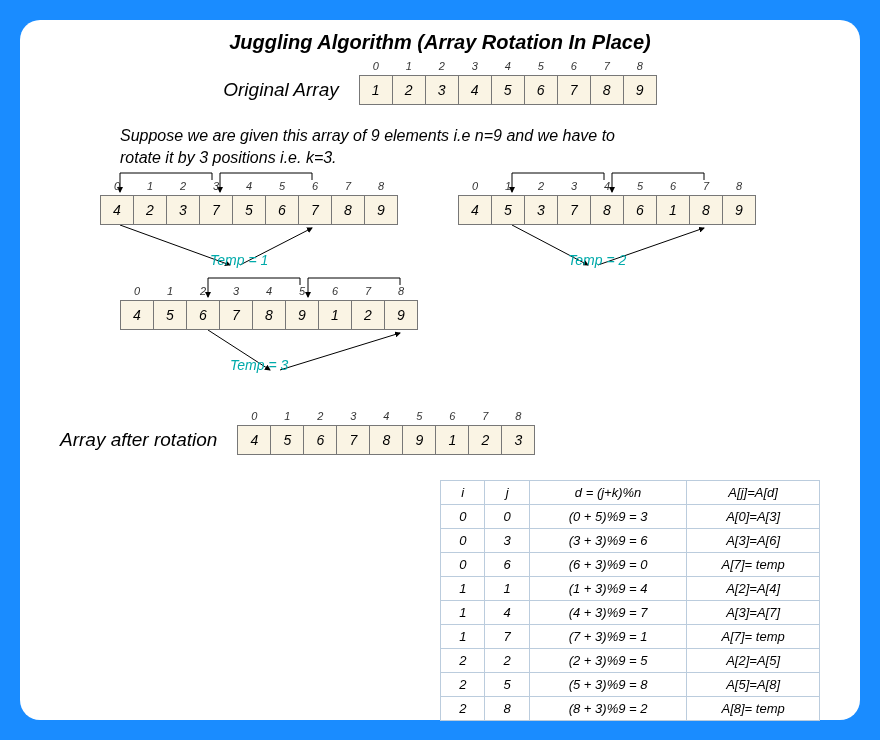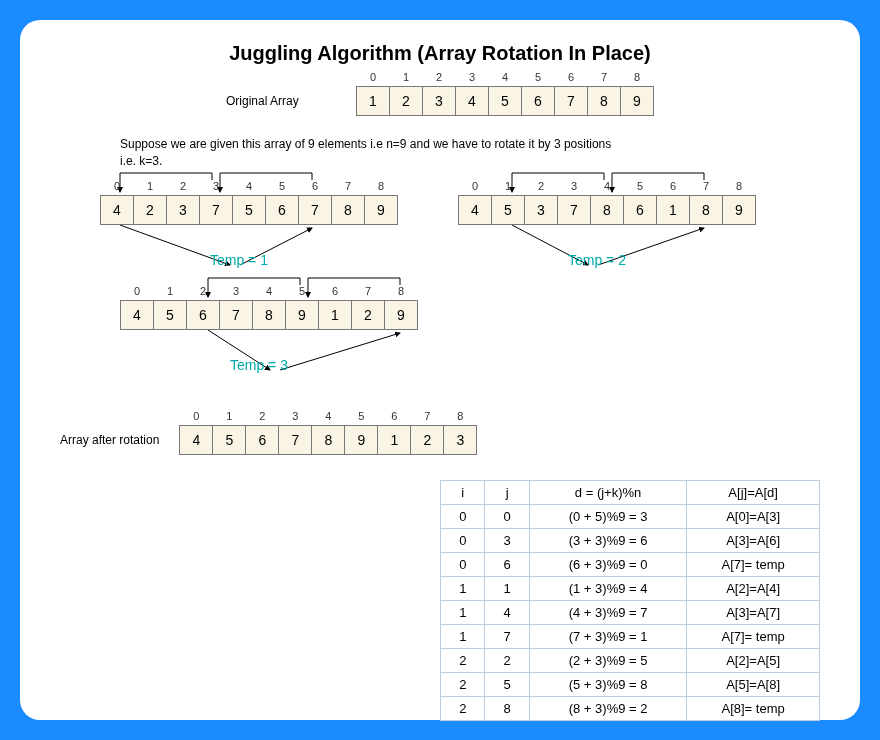--- a/index.html
+++ b/index.html
@@ -8,37 +8,38 @@
     font-family: Arial, sans-serif;
     width: 880px;
     height: 740px;
     padding: 20px;
   }
   .card {
     background: #fff;
     border-radius: 20px;
     width: 100%;
     height: 100%;
-    padding: 15px 40px;
+    padding: 4px 40px;
     position: relative;
+    font-style: italic;
   }
   h1 {
     text-align: center;
     font-size: 20px;
     font-weight: bold;
     margin: 5px 0 15px 0;
     line-height: 1.3;
   }
   .row {
     display: flex;
     align-items: center;
     gap: 20px;
   }
   .label {
-    font-size: 12px;
+    font-size: 19px;
     text-align: left;
     min-width: 110px;
   }
   .array {
     display: flex;
     position: relative;
   }
   .cell {
     width: 34px;
     height: 30px;
@@ -54,21 +55,21 @@
   .cell:first-child { margin-left: 0; }
   .idx {
     position: absolute;
     top: -16px;
     font-size: 11px;
     color: #333;
     width: 100%;
     text-align: center;
   }
   .para {
-    font-size: 12px;
+    font-size: 16px;
     margin: 20px 8px 20px 60px;
     max-width: 500px;
     line-height: 1.4;
   }
   .diagrams {
     display: flex;
     gap: 60px;
     margin: 25px 0 0 40px;
   }
   .diag {

